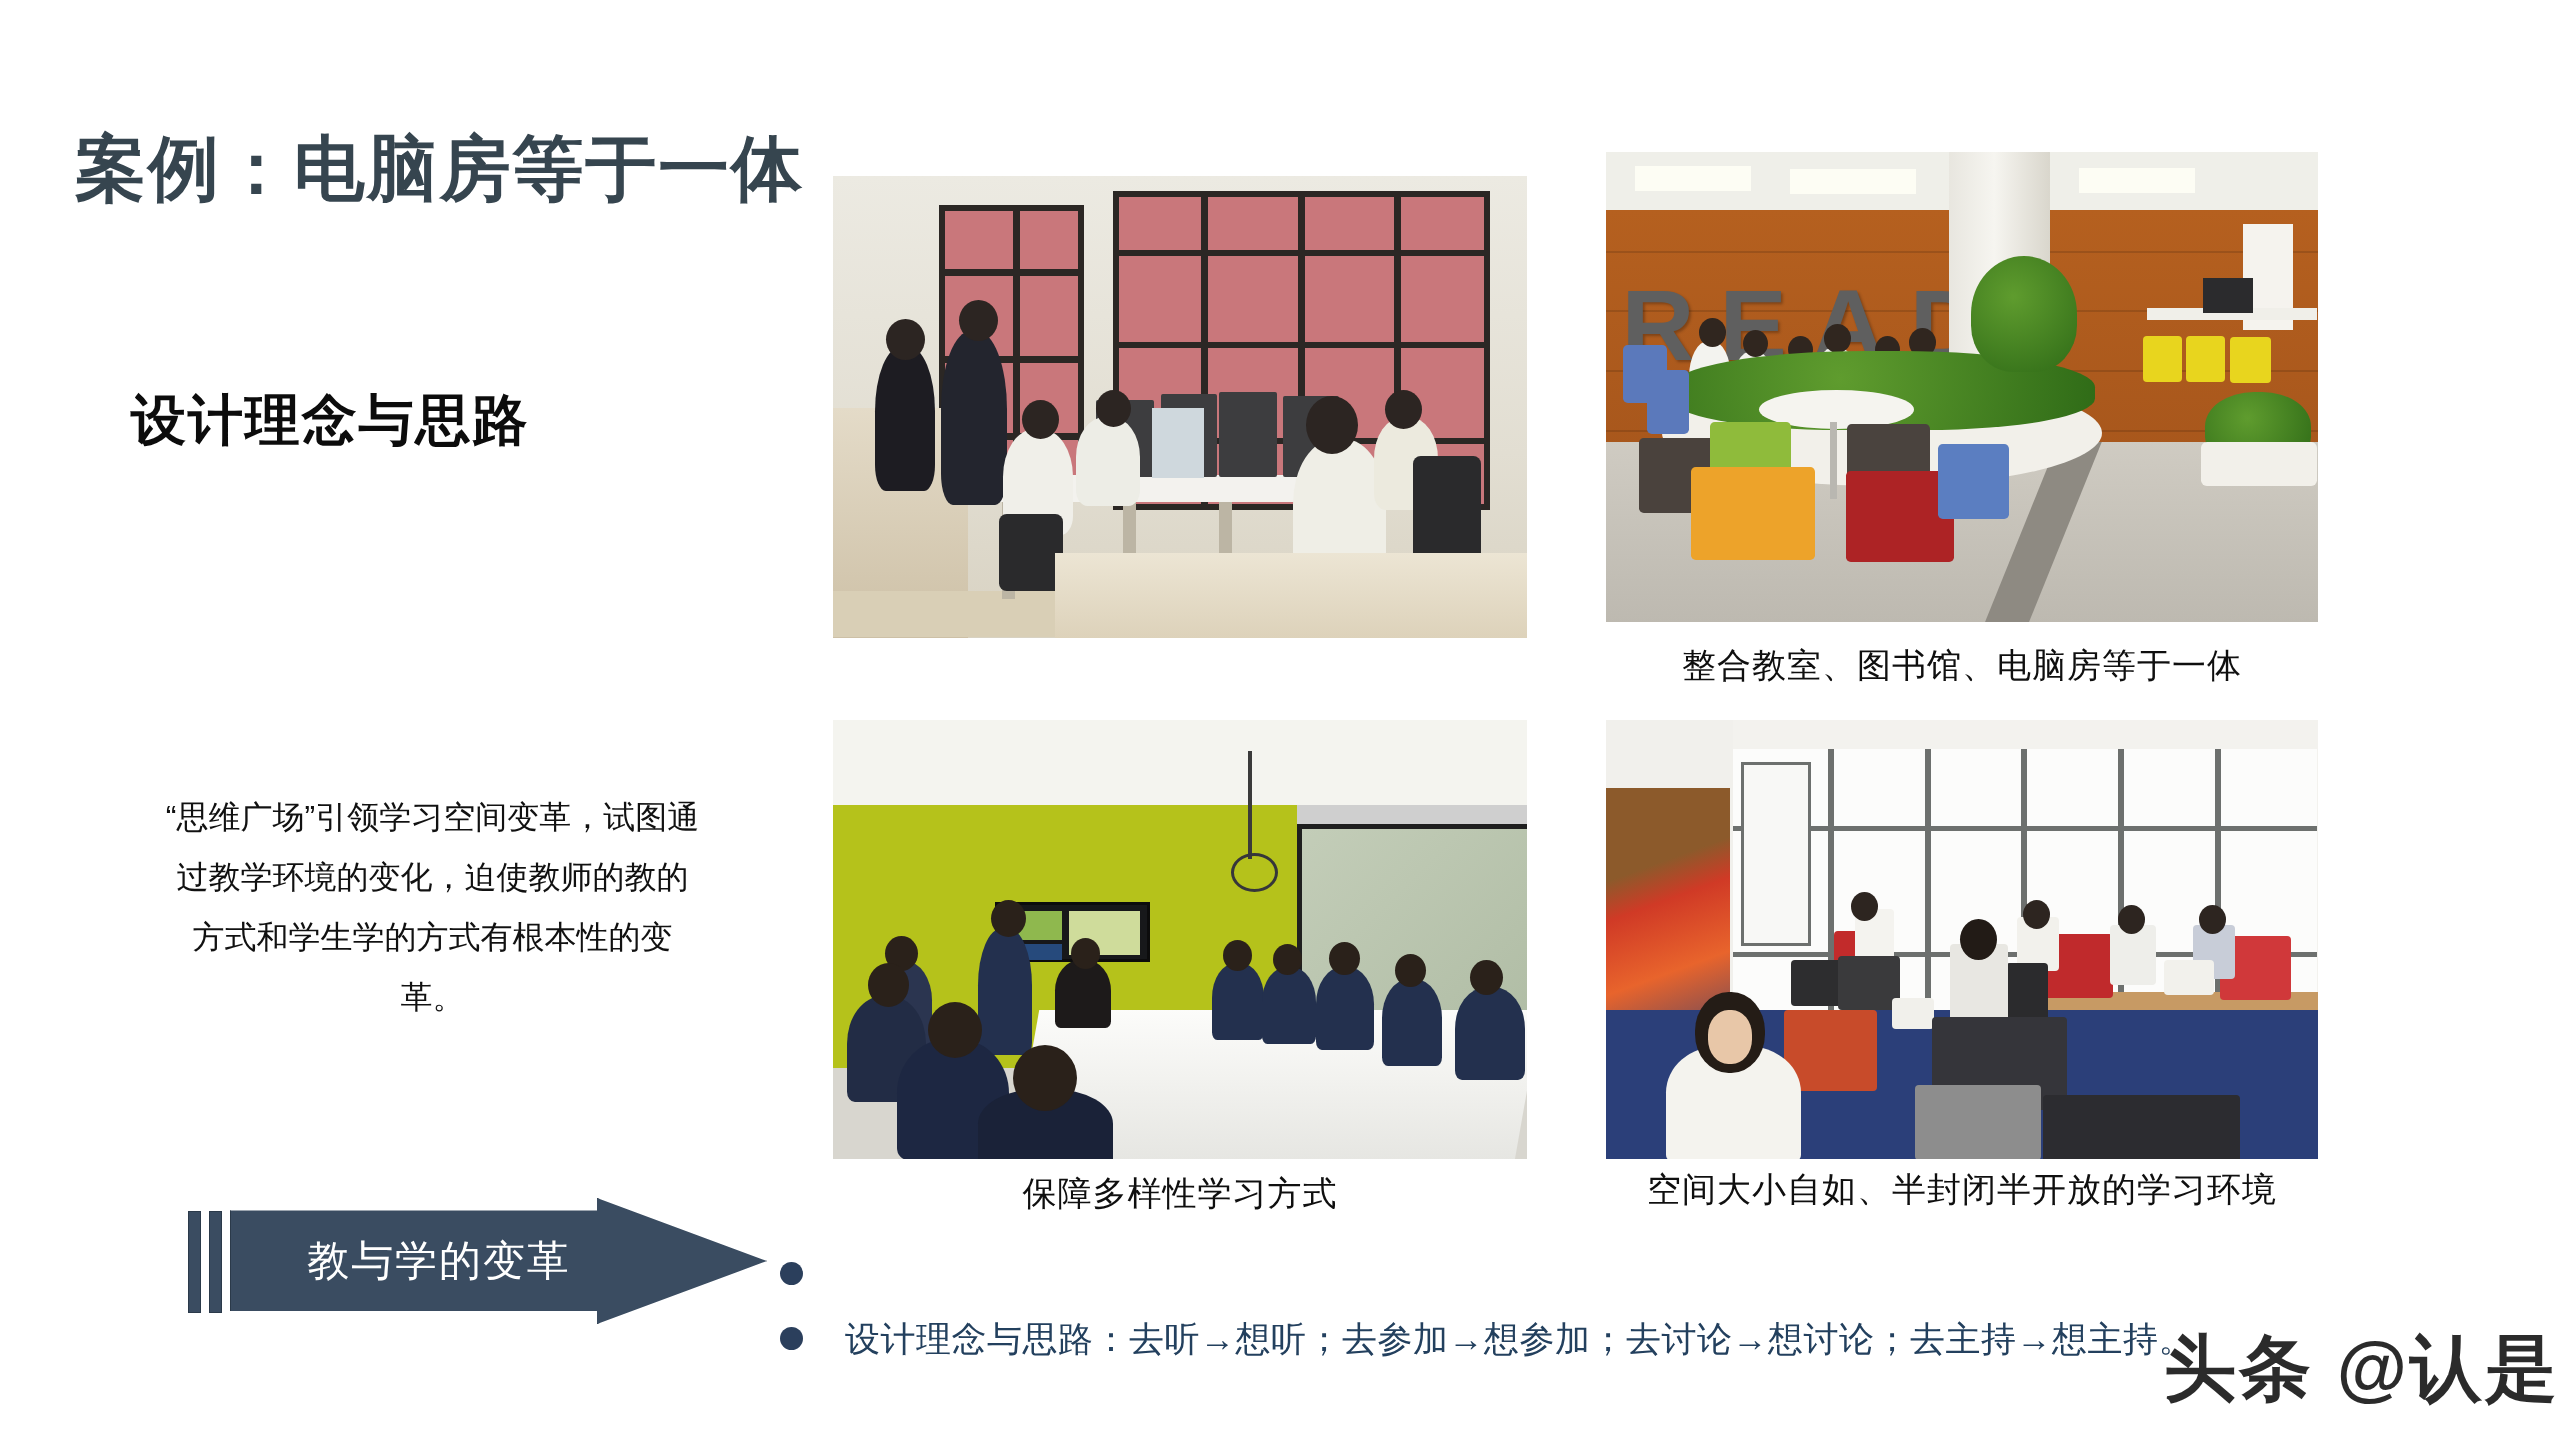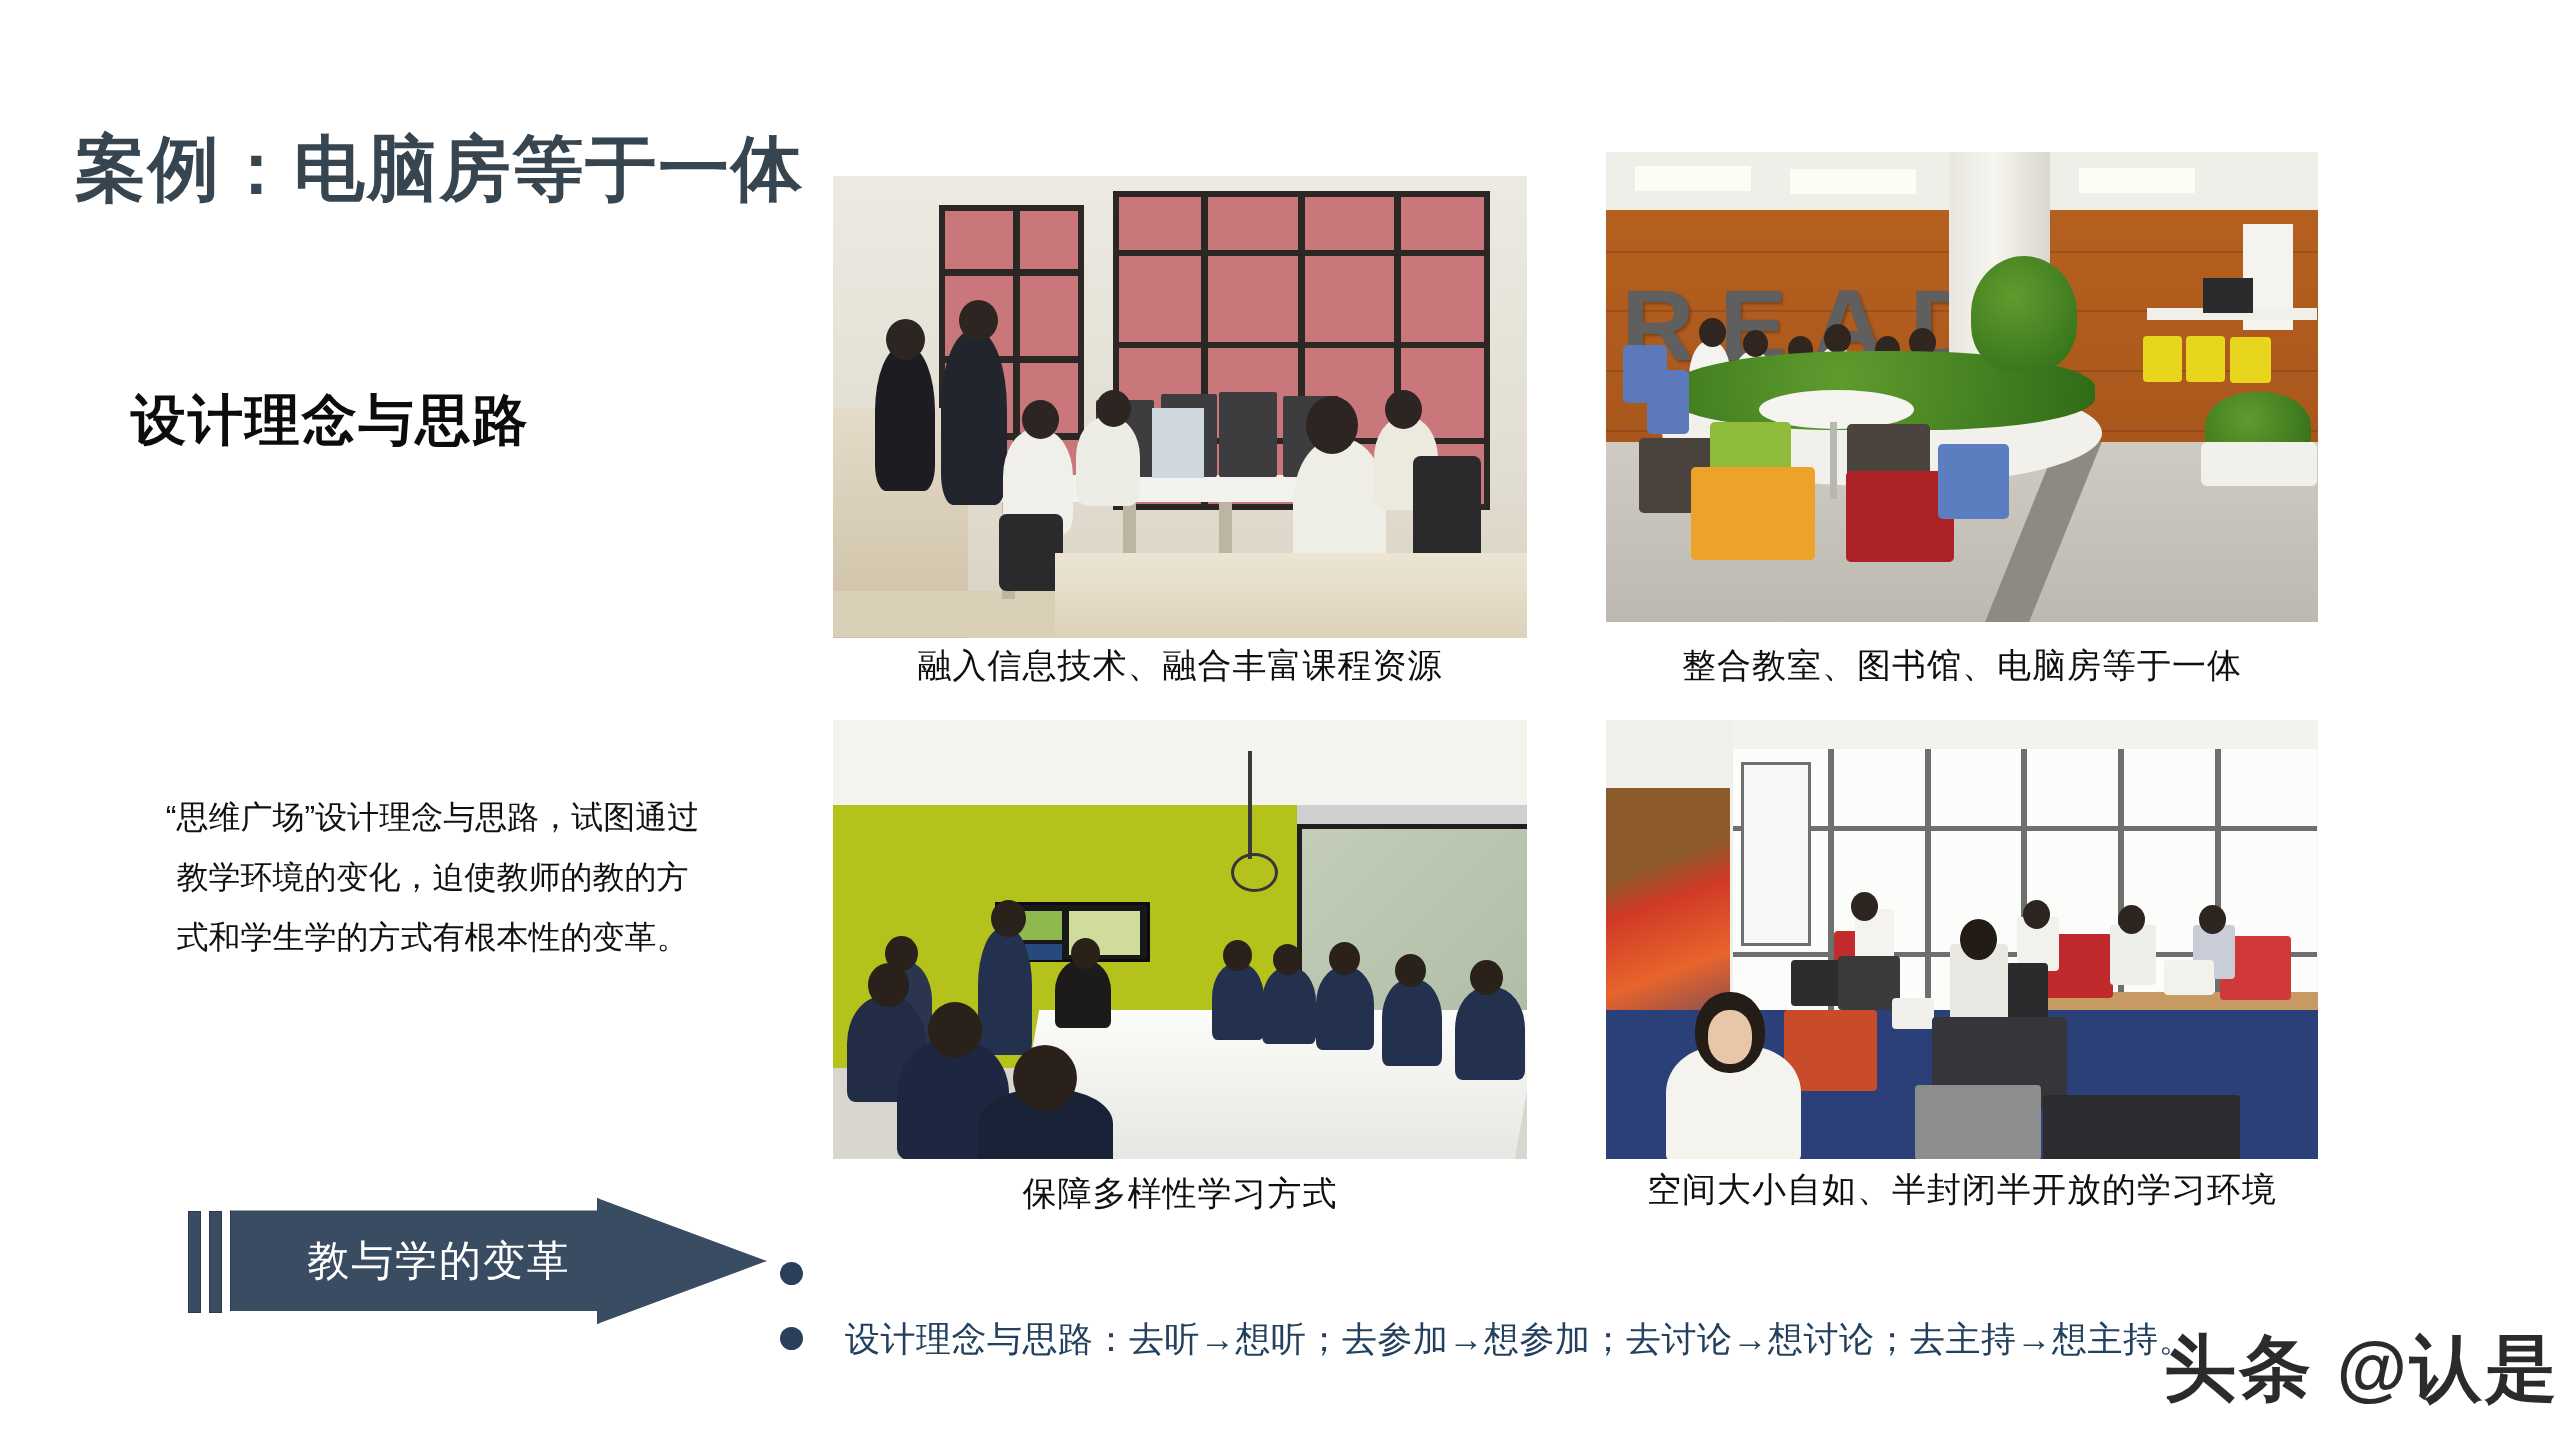--- a/index.html
+++ b/index.html
@@ -150,21 +150,21 @@
   .p4-sofa{position:absolute;border-radius:3.9px;}
   .p4-head{position:absolute;border-radius:50%;}
 </style>
 </head>
 <body>
 
 <div class="slide">
 
   <div class="slide-title">案例：电脑房等于一体</div>
   <div class="section-heading">设计理念与思路</div>
-  <div class="concept-body">“思维广场”设计理念与思路，试图通过教学环境的变化，迫使教师的教的方式和学生学的方式有根本性的变革。</div>
+  <div class="concept-body">“思维广场”引领学习空间变革，试图通过教学环境的变化，迫使教师的教的方式和学生学的方式有根本性的变革。</div>
 
   <div class="arrow-banner">
     <div class="arrow-bar b1"></div>
     <div class="arrow-bar b2"></div>
     <div class="arrow-shape"></div>
     <div class="arrow-label">教与学的变革</div>
   </div>
 
   <div class="photo ph1">
     <div class="p1-wall"></div>
@@ -204,21 +204,20 @@
     <div class="p1-person" style="left:243px;top:241px;width:64px;height:89px;background:#ededE6;"></div>
     <div class="p1-head" style="left:263px;top:214px;width:35px;height:37px;"></div>
     <div class="p1-person" style="left:460px;top:263px;width:93px;height:145px;background:#efeee6;"></div>
     <div class="p1-head" style="left:473px;top:220px;width:52px;height:58px;"></div>
     <div class="p1-person" style="left:541px;top:241px;width:64px;height:93px;background:#eceade;"></div>
     <div class="p1-head" style="left:552px;top:214px;width:37px;height:39px;"></div>
     <div class="p1-chair" style="left:580px;top:280px;width:68px;height:108px;"></div>
     <div class="p1-chair" style="left:166px;top:338px;width:64px;height:77px;"></div>
     <div class="p1-counter2"></div>
   </div>
-  <div class="caption cap1">融入信息技术、融合丰富课程资源</div>
 
   <div class="photo ph2">
     <div class="p2-ceil"></div>
     <div class="p2-light" style="left:29px;top:13.5px;width:116px;"></div>
     <div class="p2-light" style="left:184px;top:17.4px;width:126px;"></div>
     <div class="p2-light" style="left:473px;top:15.5px;width:116px;"></div>
     <div class="p2-wall">
       <div class="p2-wallline" style="top:41px"></div>
       <div class="p2-wallline" style="top:100px"></div>
       <div class="p2-wallline" style="top:160px"></div>

